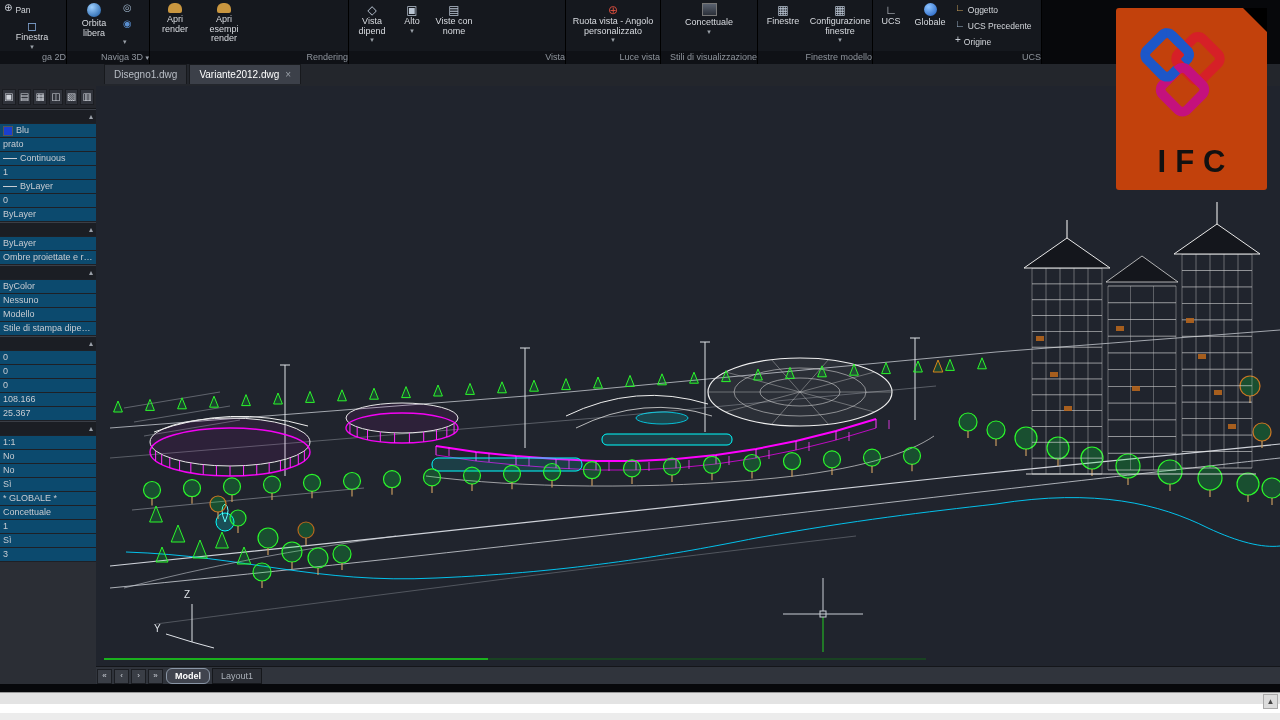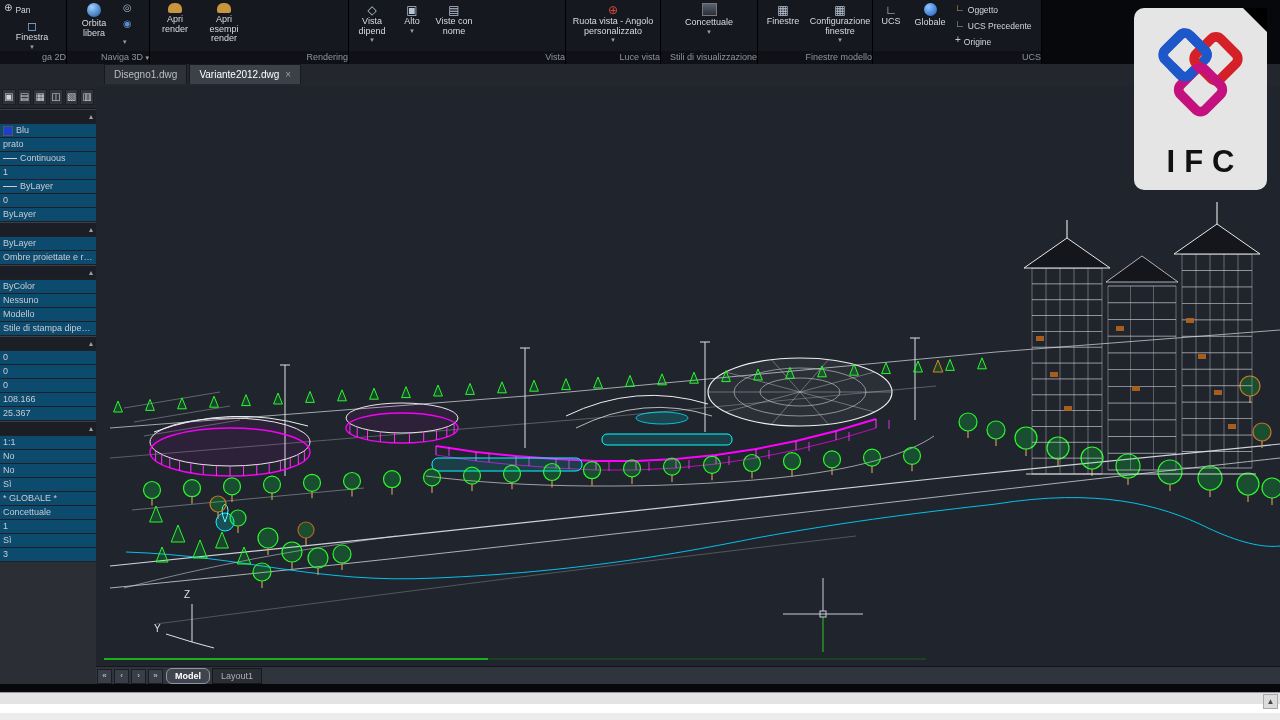--- a/index.html
+++ b/index.html
@@ -66,21 +66,21 @@
   .mtab.active{background:#40444e;color:#fff;font-weight:bold;border-color:#8a96a6;border-radius:6px;}
 
   
   .blackstrip{position:absolute;left:0;top:684px;width:1280px;height:8px;background:#07080b;}
   .statusbar{position:absolute;left:0;top:692px;width:1280px;height:28px;
              background:linear-gradient(#e3e3e3 0 40%,#ffffff 40% 72%,#ececec 72% 100%);border-top:1px solid #9a9a9a;}
   .scrollup{position:absolute;right:2px;top:1px;width:13px;height:13px;font-size:8px;line-height:13px;text-align:center;
             color:#444;background:#dcdcdc;border:1px solid #aaa;cursor:pointer;}
 
   
-  .ifc-badge{position:absolute;right:13px;top:8px;width:133px;height:182px;background:#e5e5e5;border-radius:10px;z-index:50;}
+  .ifc-badge{position:absolute;right:13px;top:8px;width:133px;height:182px;background:#c2410c;border-radius:3px;z-index:50;padding-left:18px;}
   .ifc-fold{position:absolute;right:0;top:0;width:0;height:0;border-left:24px solid transparent;border-top:24px solid #000;}
   .ifc-logo{position:absolute;left:18px;top:14px;}
   .ifc-text{position:absolute;left:0;right:0;bottom:10px;text-align:center;font-size:31px;font-weight:bold;color:#111;
             letter-spacing:9px;text-indent:9px;}
 </style>
 </head>
 <body>
 
 <div class="ribbon">
 

